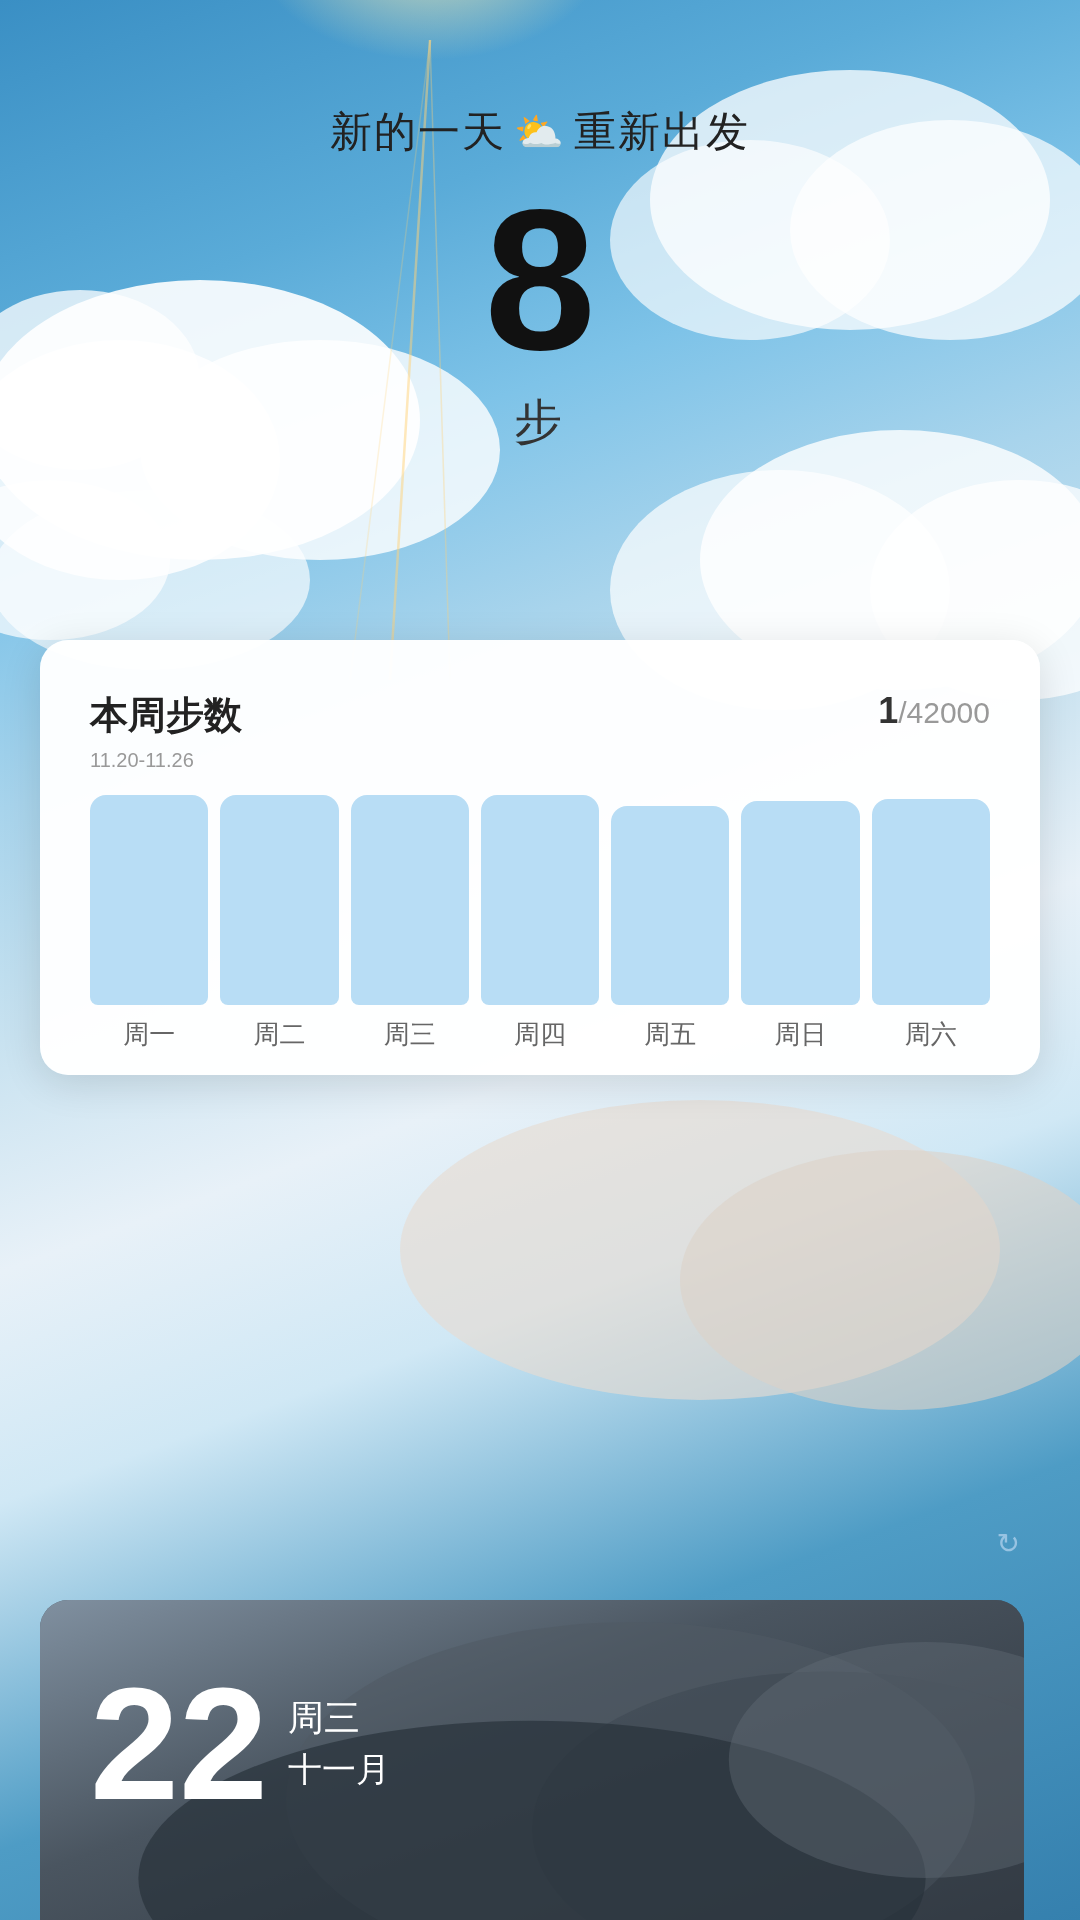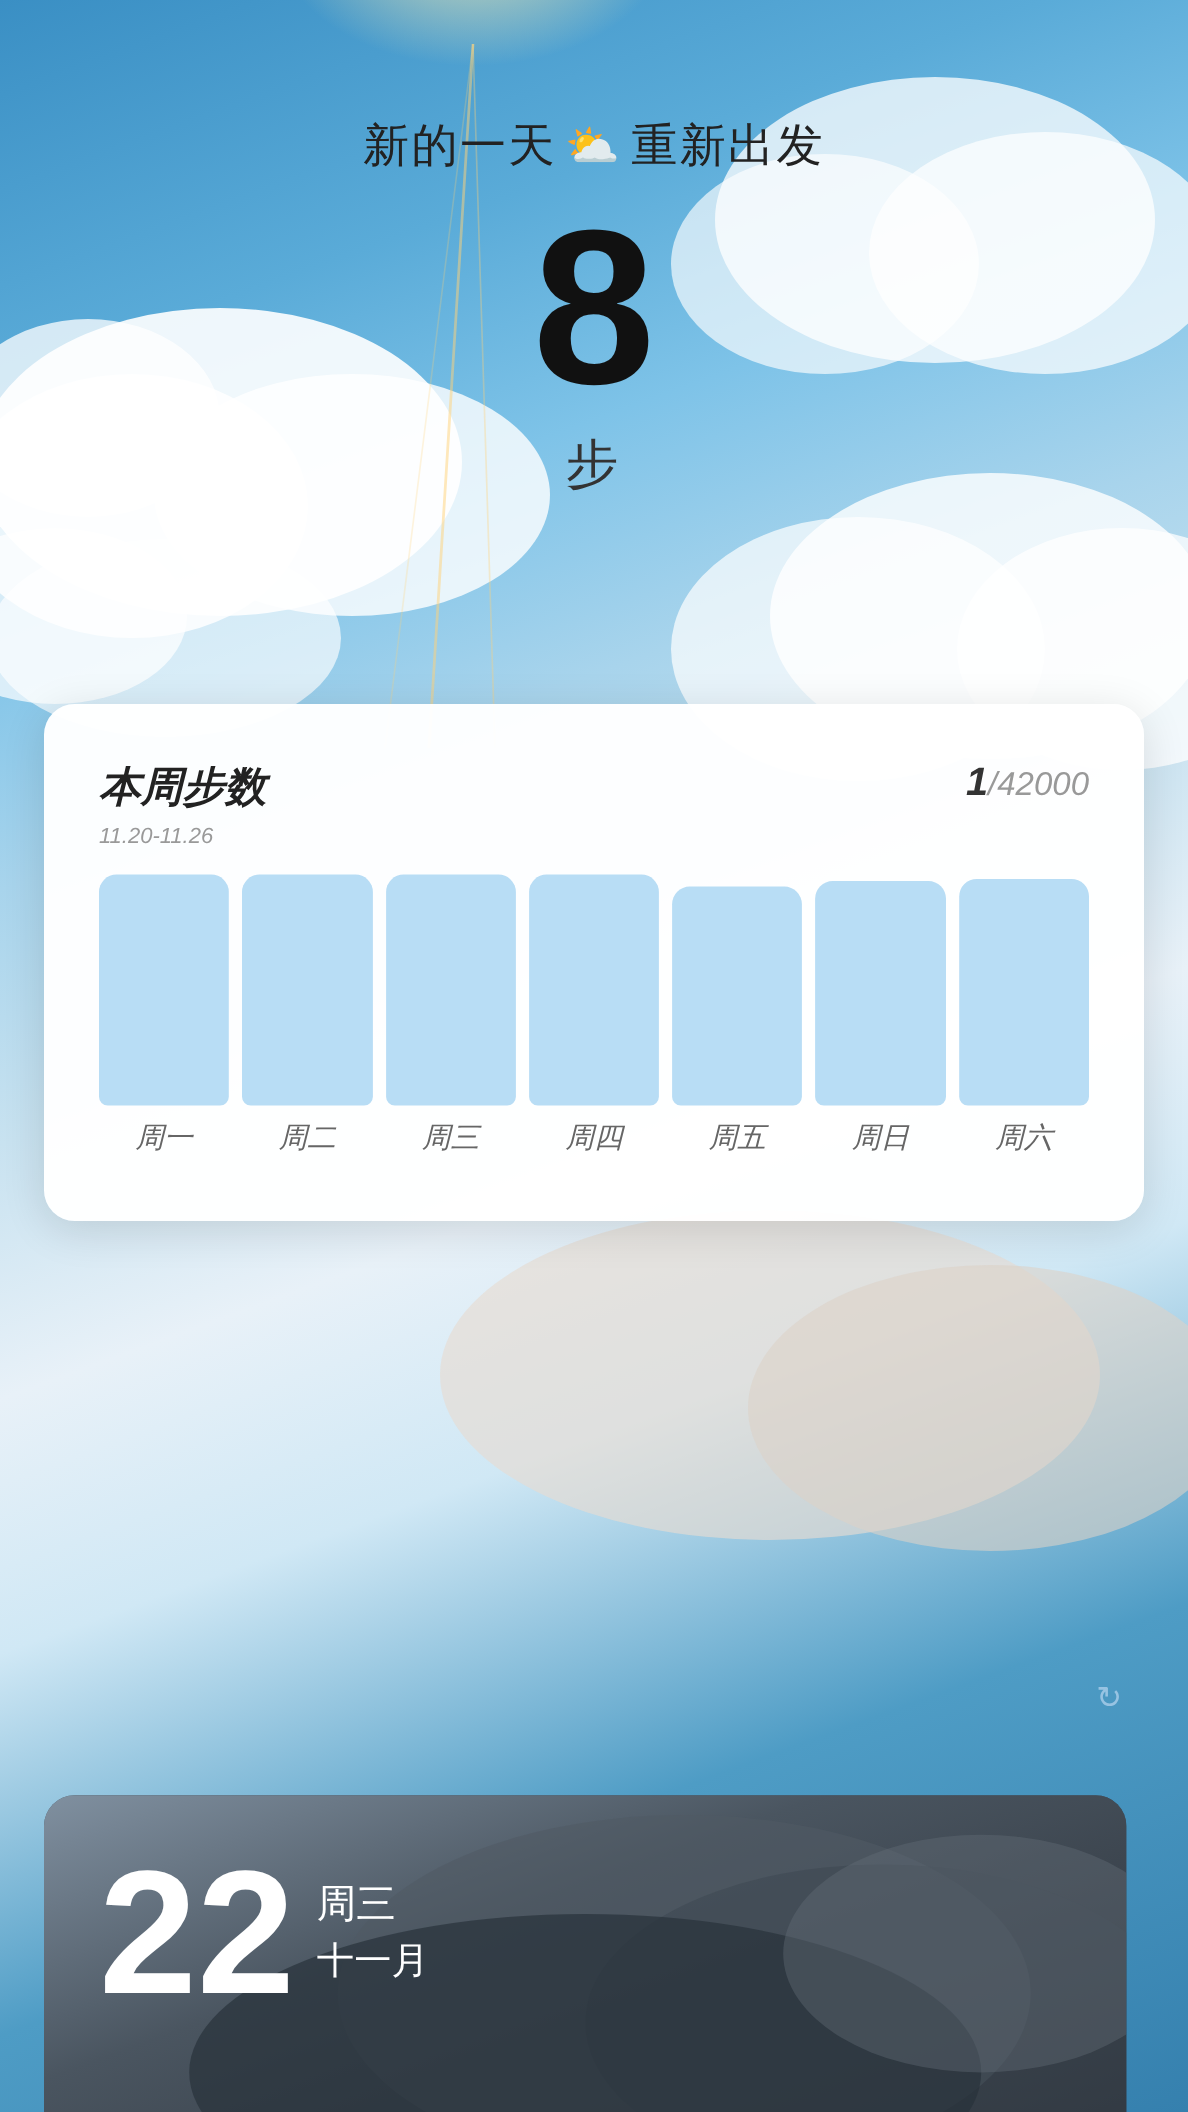--- a/index.html
+++ b/index.html
@@ -75,23 +75,22 @@
       position: absolute;
       z-index: 20;
       top: 640px;
       left: 40px;
       right: 40px;
     }
 
     .card {
       background: rgba(255,255,255,0.97);
       border-radius: 28px;
-      padding: 50px 50px 58px 50px;
+      padding: 50px 50px 23px 50px;
       box-shadow: 0 8px 40px rgba(0,0,0,0.12);
-      font-style: italic;
     }
 
     .card-header {
       display: flex;
       justify-content: space-between;
       align-items: flex-start;
       margin-bottom: 8px;
     }
 
     .card-title {
@@ -164,27 +163,27 @@
       font-size: 28px;
     }
 
     
     .bottom-card {
       position: absolute;
       z-index: 20;
       bottom: 0;
       left: 40px;
       right: 56px;
-      height: 288px;
+      height: 320px;
       background: rgba(60,70,80,0.82);
       border-radius: 28px 28px 0 0;
       overflow: hidden;
       display: flex;
       align-items: flex-start;
-      padding: 45px 50px;
+      padding: 64px 50px;
     }
 
     .bottom-bg {
       position: absolute;
       inset: 0;
       background: linear-gradient(160deg, #8090a0 0%, #4a5560 40%, #2a3038 100%);
       z-index: 0;
     }
 
     .bottom-date-area {

